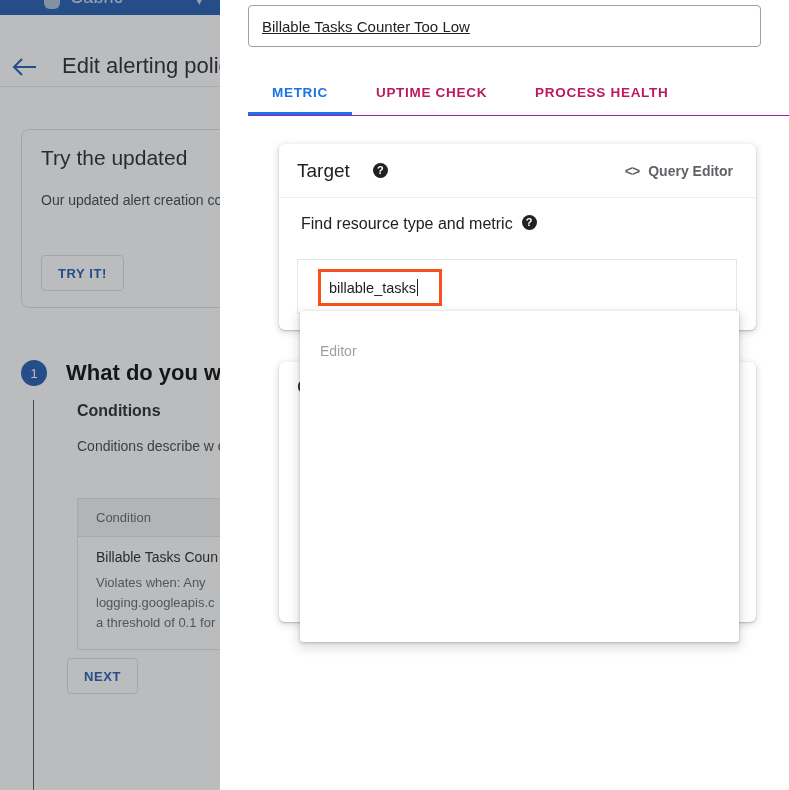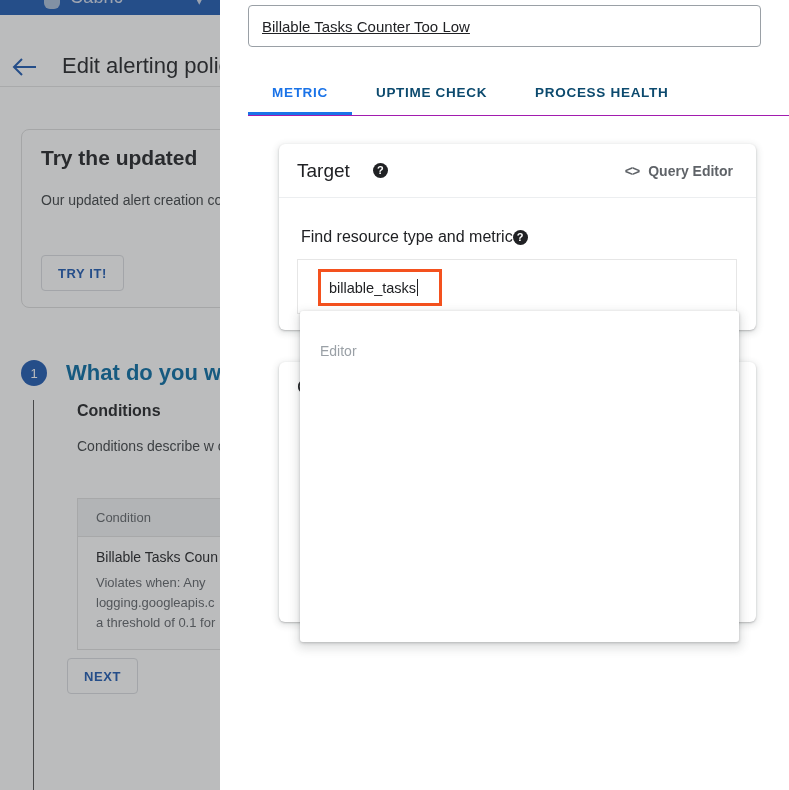--- a/index.html
+++ b/index.html
@@ -68,21 +68,21 @@
 
   .promo-card {
     position: absolute; left: 21px; top: 129px;
     width: 430px; height: 179px;
     background: #ffffff;
     border: 1px solid #dedede;
     border-radius: 8px;
   }
   .promo-title {
     position: absolute; left: 19px; top: 16px;
-    font-size: 21px; font-weight: bold; color: #202124;
+    font-size: 21px; font-weight: normal; color: #202124;
     white-space: nowrap;
   }
   .promo-body {
     position: absolute; left: 19px; top: 58px;
     width: 420px;
     font-size: 14px; color: #3c4043; line-height: 24px;
   }
   .promo-actions {
     position: absolute; left: 19px; top: 125px;
     display: flex; gap: 14px;
@@ -104,21 +104,21 @@
 
   .step-row {
     position: absolute; left: 21px; top: 360px;
     display: flex; align-items: center; gap: 19px;
   }
   .step-badge {
     width: 26px; height: 26px; border-radius: 50%;
     background: #1a56b0; color: #fff;
     font-size: 13px; display: flex; align-items: center; justify-content: center;
   }
-  .step-title { font-size: 22px; font-weight: bold; color: #0369a1; white-space: nowrap; }
+  .step-title { font-size: 22px; font-weight: bold; color: #000000; white-space: nowrap; }
 
   .step-rail {
     position: absolute; left: 33px; top: 400px;
     width: 1px; height: 390px; background: #4d4d4d;
   }
 
   .step-content { position: absolute; left: 77px; top: 402px; width: 420px; }
   .cond-heading { font-size: 16px; font-weight: bold; color: #202124; margin-bottom: 14px; }
   .cond-desc { font-size: 14px; color: #3c4043; line-height: 25px; }
 
@@ -172,21 +172,21 @@
     position: absolute; left: 28px; top: 70px;
     width: 541px; height: 46px;
     display: flex; align-items: flex-start;
     border-bottom: 1px solid #a21caf;
   }
   .tab {
     height: 45px;
     display: flex; align-items: center; justify-content: center;
     padding: 0 24px;
     font-size: 13.5px; font-weight: bold; letter-spacing: .7px;
-    color: #0c4a6e; white-space: nowrap;
+    color: #be185d; white-space: nowrap;
   }
   .tab.active { color: #1a73e8; box-shadow: inset 0 -3px 0 0 #1a73e8; }
 
   .card {
     position: absolute;
     background: #ffffff;
     border-radius: 6px;
     box-shadow: 0 1px 2px rgba(60,64,67,.3), 0 2px 6px 2px rgba(60,64,67,.12);
   }
   #target-card { left: 59px; top: 144px; width: 477px; height: 186px; }
@@ -206,22 +206,22 @@
     background: #202124; color: #fff;
     font-size: 11px; font-weight: bold; line-height: 1;
   }
   .query-editor {
     display: flex; align-items: center; gap: 9px;
     font-size: 14px; color: #5f6368; font-weight: bold; white-space: nowrap;
   }
   .code-brackets { font-size: 14px; color: #5f6368; letter-spacing: -1px; }
 
   .find-label {
-    position: absolute; left: 22px; top: 84px;
-    display: flex; align-items: center; 
+    position: absolute; left: 22px; top: 71px;
+    display: flex; align-items: flex-start; gap: 9px;
     font-size: 16px; color: #202124; white-space: nowrap;
   }
   .find-input-wrap {
     position: absolute; left: 18px; top: 115px;
     width: 440px; height: 55px;
     border: 1px solid #e6e6e6;
     background: #fff;
   }
   .find-input {
     position: absolute; left: 20px; top: 9px;

